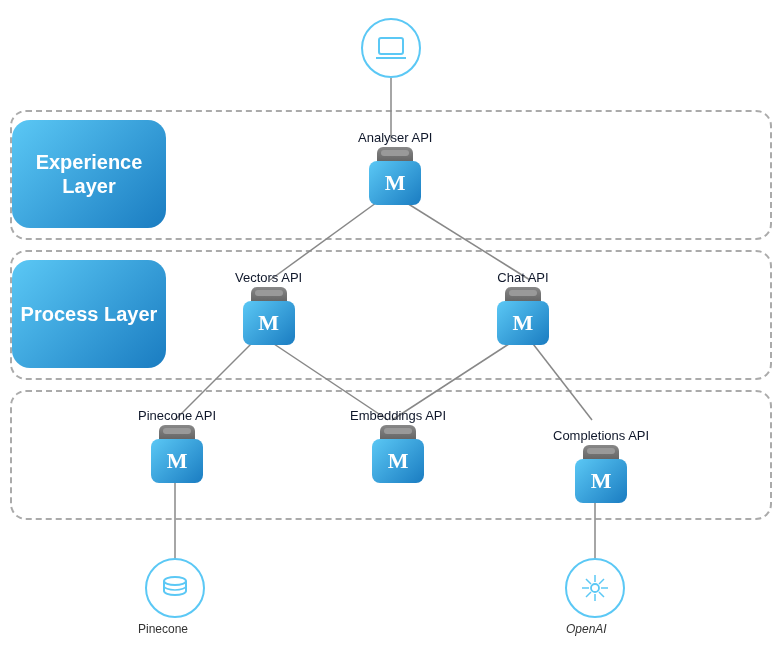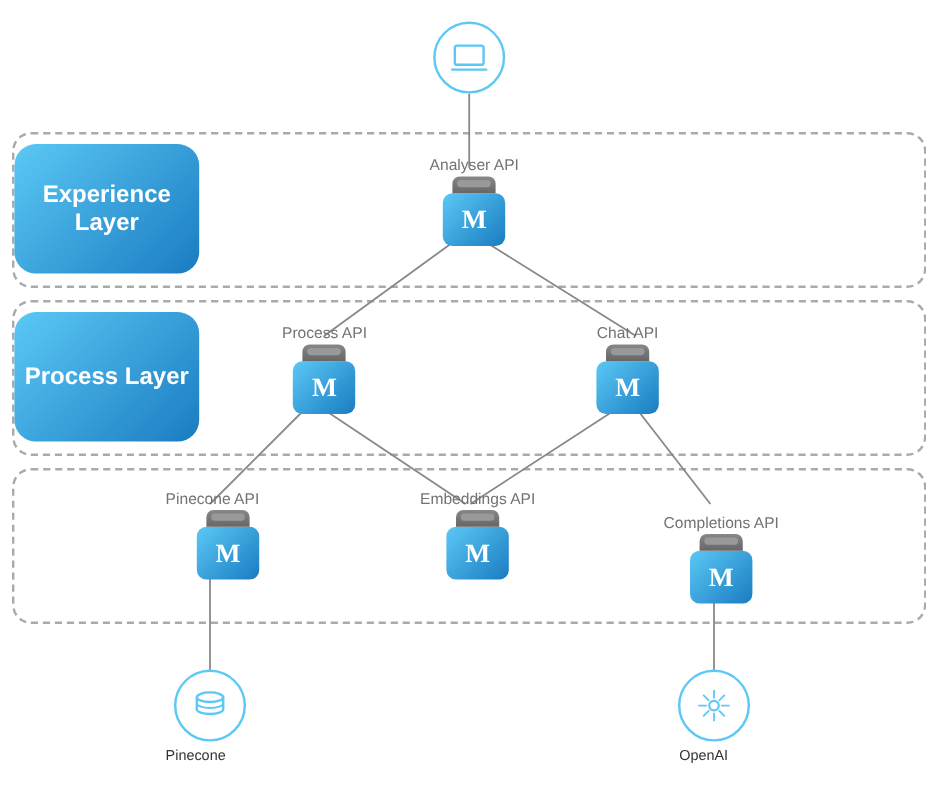--- a/index.html
+++ b/index.html
@@ -52,21 +52,21 @@
 
     
     .node {
       position: absolute;
       display: flex;
       flex-direction: column;
       align-items: center;
     }
     .node-label {
       font-size: 13px;
-      color: #737373;
+      color: #0f172a;
       margin-bottom: 2px;
     }
     
     .mule-icon {
       display: flex;
       flex-direction: column;
       align-items: center;
     }
     .mule-connector {
       width: 36px;
@@ -175,36 +175,36 @@
 
   <div class="node" style="left:358px;top:130px;">
     <div class="node-label">Analyser API</div>
     <div class="mule-icon">
       <div class="mule-connector"></div>
       <div class="mule-box">M</div>
     </div>
   </div>
 
   <div class="node" style="left:235px;top:270px;">
-    <div class="node-label">Process API</div>
+    <div class="node-label">Vectors API</div>
     <div class="mule-icon">
       <div class="mule-connector"></div>
       <div class="mule-box">M</div>
     </div>
   </div>
 
   <div class="node" style="left:497px;top:270px;">
     <div class="node-label">Chat API</div>
     <div class="mule-icon">
       <div class="mule-connector"></div>
       <div class="mule-box">M</div>
     </div>
   </div>
 
-  <div class="node" style="left:138px;top:408px;align-items:flex-end;">
+  <div class="node" style="left:138px;top:408px;">
     <div class="node-label">Pinecone API</div>
     <div class="mule-icon">
       <div class="mule-connector"></div>
       <div class="mule-box">M</div>
     </div>
   </div>
 
   <div class="node" style="left:350px;top:408px;">
     <div class="node-label">Embeddings API</div>
     <div class="mule-icon">
@@ -237,15 +237,15 @@
       <line x1="17" y1="4" x2="17" y2="11" stroke="#5bc8f5" stroke-width="1.5"></line>
       <line x1="17" y1="23" x2="17" y2="30" stroke="#5bc8f5" stroke-width="1.5"></line>
       <line x1="4" y1="17" x2="11" y2="17" stroke="#5bc8f5" stroke-width="1.5"></line>
       <line x1="23" y1="17" x2="30" y2="17" stroke="#5bc8f5" stroke-width="1.5"></line>
       <line x1="8" y1="8" x2="13" y2="13" stroke="#5bc8f5" stroke-width="1.5"></line>
       <line x1="21" y1="21" x2="26" y2="26" stroke="#5bc8f5" stroke-width="1.5"></line>
       <line x1="26" y1="8" x2="21" y2="13" stroke="#5bc8f5" stroke-width="1.5"></line>
       <line x1="8" y1="26" x2="13" y2="21" stroke="#5bc8f5" stroke-width="1.5"></line>
     </svg>
   </div>
-  <div class="icon-label" style="left:566px;top:622px;">OpenAI</div>
+  <div class="icon-label" style="left:566px;top:622px;font-style:italic;">OpenAI</div>
 
 </div>
 
 </body></html>

